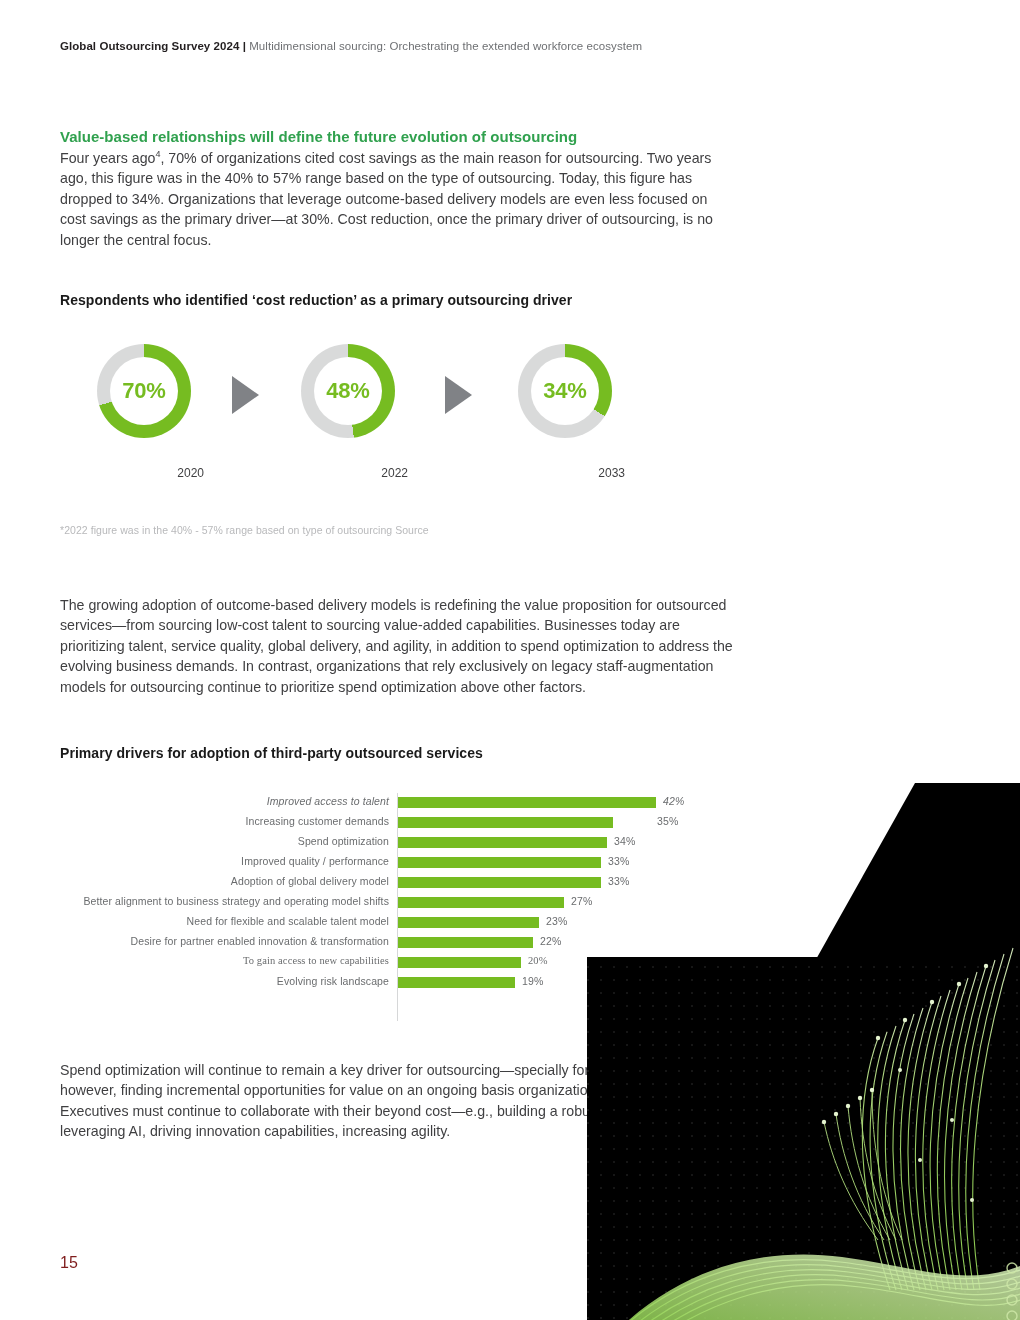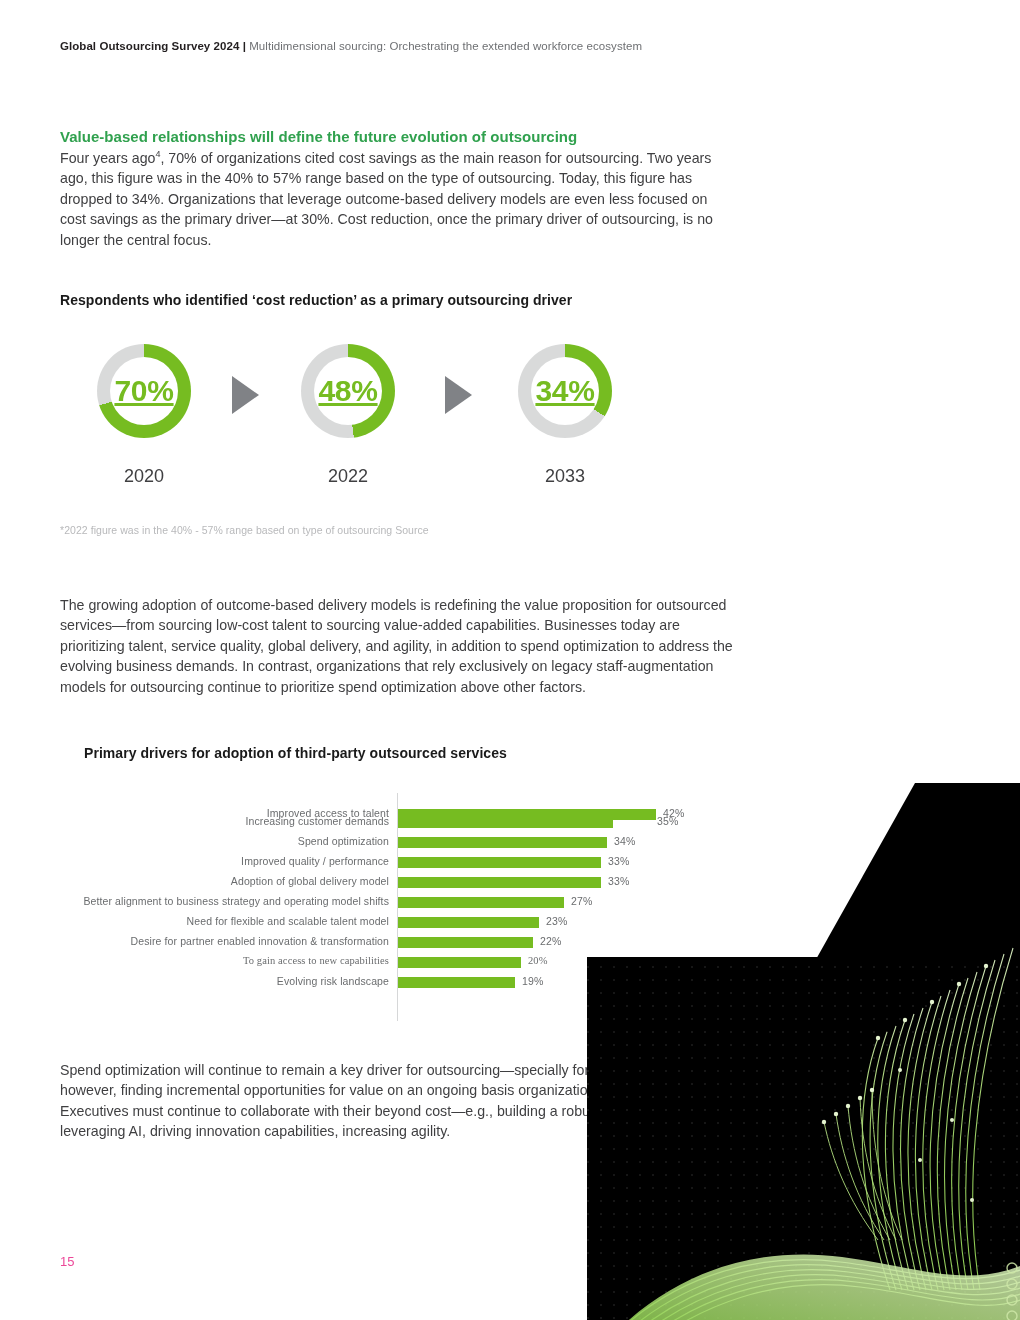--- a/index.html
+++ b/index.html
@@ -37,39 +37,38 @@
   #para2{top:589px;margin-top:6px;}
   #para3{top:1060px;width:660px;}
   .body-copy sup{font-size:9px;vertical-align:super;line-height:0;}
 
   
   .h-black{
     position:absolute;left:60px;
     font-size:14px;font-weight:bold;color:#1a1a1a;letter-spacing:.004em;
   }
   #h-donut{top:292px;}
-  #h-bars{top:745px;margin-left:24px;}
+  #h-bars{top:745px;}
 
   
   .donut-row{position:absolute;left:60px;top:340px;width:600px;height:155px;}
   .donut-cell{position:absolute;top:0;width:120px;height:120px;}
   .donut{position:relative;width:94px;height:94px;margin:4px auto 0;border-radius:50%;}
   .donut .hole{
     position:absolute;left:13px;top:13px;width:68px;height:68px;
     border-radius:50%;background:#ffffff;
     display:flex;align-items:center;justify-content:center;
   }
   .donut .pct{
-    font-size:30px;font-weight:bold;color:#76bc21;letter-spacing:-.01em;
+    font-size:22px;font-weight:bold;color:#76bc21;letter-spacing:-.01em;
     line-height:1;
-    text-decoration:underline;
   }
   .donut-year{
-    position:absolute;top:126px;left:0;width:120px;text-align:center;
-    font-size:18px;color:#3f3f41;
+    position:absolute;top:126px;left:0;width:120px;text-align:right;
+    font-size:12px;color:#3f3f41;
   }
   .arrow{
     position:absolute;top:36px;width:0;height:0;
     border-top:19px solid transparent;border-bottom:19px solid transparent;
     border-left:27px solid #808286;
   }
 
   
   .footnote{
     position:absolute;left:60px;top:524px;
@@ -91,21 +90,21 @@
     position:absolute;left:338px;top:4px;height:11px;background:#76bc21;
   }
   .bc-val{
     position:absolute;top:2px;font-size:10.5px;color:#6a6c6e;white-space:nowrap;
     letter-spacing:.01em;
   }
 
   
   .pageno{
     position:absolute;left:60px;top:1254px;
-    font-size:13px;color:#ec4899;
+    font-size:16px;color:#7f1d1d;
   }
 
   
   .art{
     position:absolute;left:560px;top:770px;width:460px;height:550px;
     overflow:hidden;pointer-events:none;
   }
   .art svg{display:block;}
 </style>
 </head>
@@ -163,21 +162,21 @@
   </div>
 
   <div class="footnote">*2022 figure was in the 40% - 57% range based on type of outsourcing Source</div>
 
   <div class="body-copy" id="para2">The growing adoption of outcome-based delivery models is redefining the value proposition for outsourced services—from sourcing low-cost talent to sourcing value-added capabilities. Businesses today are prioritizing talent, service quality, global delivery, and agility, in addition to spend optimization to address the evolving business demands. In contrast, organizations that rely exclusively on legacy staff-augmentation models for outsourcing continue to prioritize spend optimization above other factors.</div>
 
   <div class="h-black" id="h-bars">Primary drivers for adoption of third-party outsourced services</div>
 
   <div class="barchart" id="barchart">
     <div class="bc-axis"></div>
-  <div class="bc-row" style="top: 12px;">
+  <div class="bc-row" style="top: 0px; font-style: italic;">
         <div class="bc-label">Improved access to talent</div>
         <div class="bc-bar" style="width: 258px; background: rgb(118, 188, 33);"></div>
         <div class="bc-val" style="left: 603px;">42%</div>
       </div>
       <div class="bc-row" style="top: 20px;">
         <div class="bc-label">Increasing customer demands</div>
         <div class="bc-bar" style="width: 215px; background: rgb(118, 188, 33);"></div>
         <div class="bc-val" style="left: 560px; margin-left: 37px;">35%</div>
       </div>
       <div class="bc-row" style="top: 40px;">

